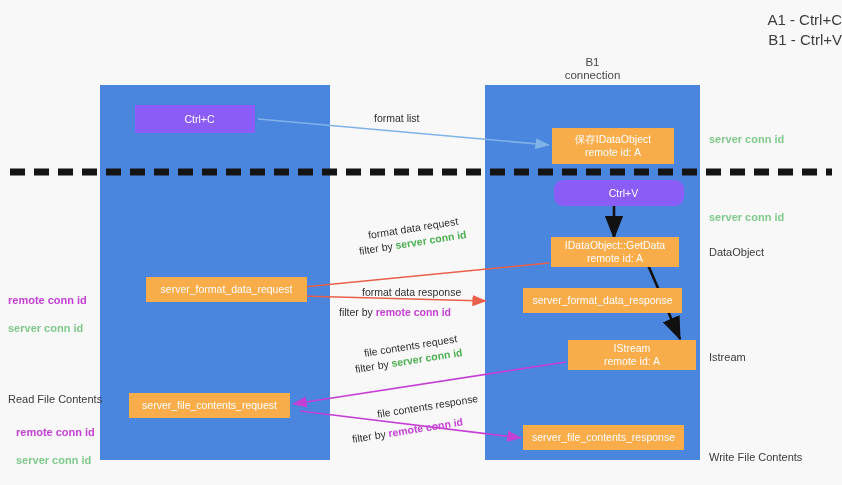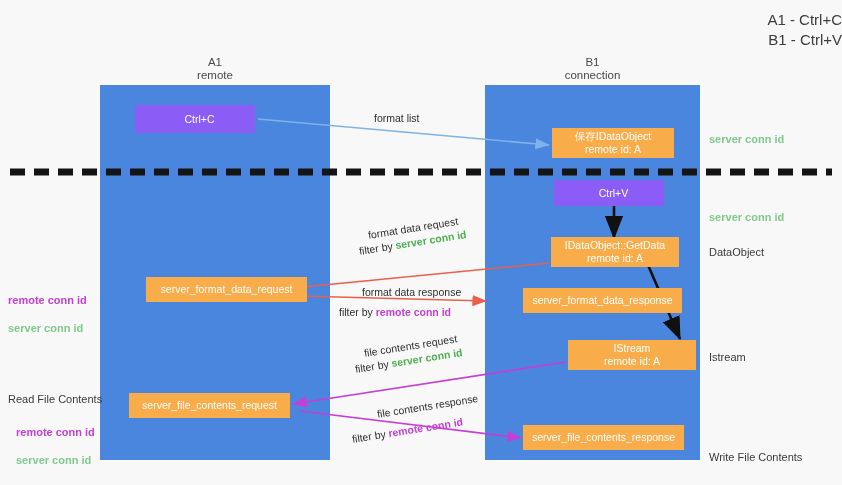--- a/index.html
+++ b/index.html
@@ -99,22 +99,20 @@
   .side-label .l2 { color: #7fc98a; }
 </style>
 </head>
 <body>
 
 <div id="stage">
 
   <div id="title">A1 - Ctrl+C
 B1 - Ctrl+V</div>
 
-  <div class="col-head head-a">A1
-remote</div>
   <div class="col-head head-b">B1
 connection</div>
 
   <div class="lane lane-a"></div>
   <div class="lane lane-b"></div>
 
   <svg id="wires" viewBox="0 0 842 485">
     <defs>
       <marker id="ar-blue" markerWidth="9" markerHeight="7" refX="8.5" refY="3.5" orient="auto">
         <path d="M0,0 L9,3.5 L0,7 z" fill="#7fb3e8"></path>
@@ -142,24 +140,24 @@
 
     <line x1="648" y1="265" x2="680" y2="339" stroke="#111111" stroke-width="2.6" marker-end="url(#ar-blk)"></line>
 
     <line x1="566" y1="362" x2="293" y2="404" stroke="#c43fd4" stroke-width="1.6" marker-end="url(#ar-mag)"></line>
 
     <line x1="300" y1="411" x2="521" y2="438" stroke="#c43fd4" stroke-width="1.6" marker-end="url(#ar-mag)"></line>
   </svg>
 
   <div class="node green" style="left:135px; top:105px; width:120px; height:28px;">Ctrl+C</div>
 
-  <div class="node orange" style="left:552px; top:128px; width:122px; height:30px;">保存IDataObject
+  <div class="node orange" style="left:552px; top:128px; width:122px; height:36px;">保存IDataObject
 remote id: A</div>
 
-  <div class="node green" style="left:554px; top:180px; width:110px; height:26px;">Ctrl+V</div>
+  <div class="node green" style="left:554px; top:180px; width:130px; height:26px;border-radius:9px;">Ctrl+V</div>
 
   <div class="node orange" style="left:551px; top:237px; width:128px; height:30px;">IDataObject::GetData
 remote id: A</div>
 
   <div class="node orange" style="left:129px; top:277px; width:161px; height:25px;margin-left:17px;">server_format_data_request</div>
 
   <div class="node orange" style="left:488px; top:288px; width:159px; height:25px;margin-left:35px;">server_format_data_response</div>
 
   <div class="node orange" style="left:568px; top:340px; width:128px; height:30px;">IStream
 remote id: A</div>

